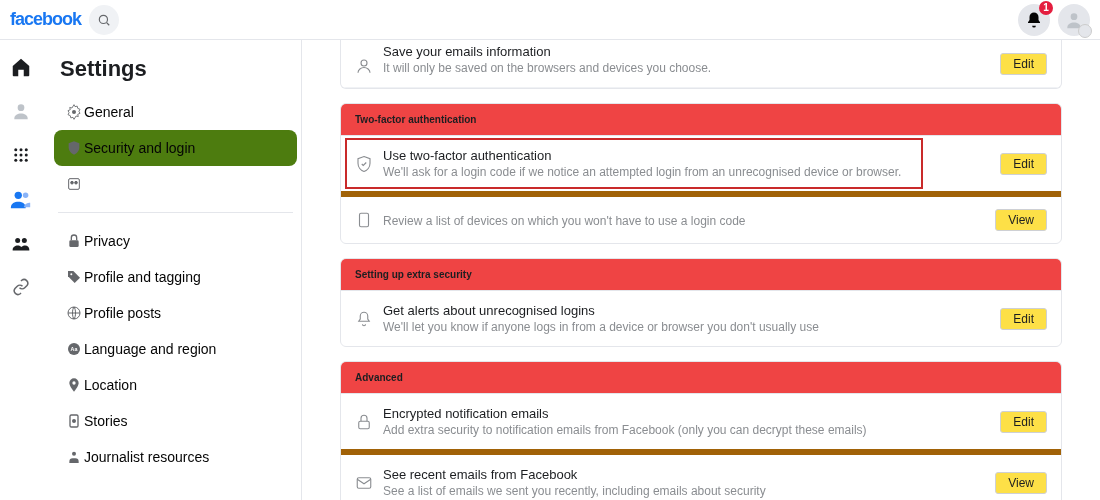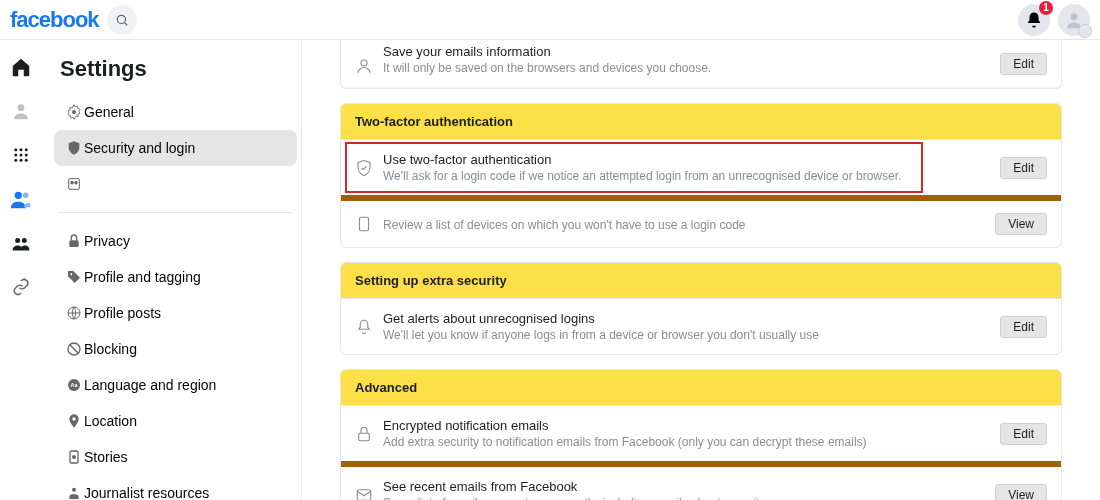--- a/index.html
+++ b/index.html
@@ -1,48 +1,48 @@
 <!DOCTYPE html>
 <html><head>
 <meta charset="utf-8">
 <style>
   * { box-sizing: border-box; margin: 0; padding: 0; }
   body { font-family: Helvetica, Arial, sans-serif; background: #fff; color: #1c1e21; width: 1100px; height: 500px; overflow: hidden; }
   
   .header { height: 40px; border-bottom: 1px solid #e4e6eb; display: flex; align-items: center; justify-content: space-between; padding: 0 10px; }
   .header-left { display: flex; align-items: center; gap: 8px; }
-  .logo { color: #1877f2; font-weight: 800; font-size: 22px; letter-spacing: -1px; }
+  .logo { color: #1877f2; font-weight: 800; font-size: 18px; letter-spacing: -1px; }
   .search-btn { width: 30px; height: 30px; border-radius: 50%; background: #f0f2f5; display: flex; align-items: center; justify-content: center; cursor: pointer; }
   .header-right { display: flex; align-items: center; gap: 8px; }
   .icon-btn { position: relative; width: 32px; height: 32px; border-radius: 50%; background: #e4e6eb; display: flex; align-items: center; justify-content: center; cursor: pointer; }
   .badge { position: absolute; top: -3px; right: -3px; background: #e41e3f; color: #fff; border-radius: 50%; width: 14px; height: 14px; font-size: 10px; display: flex; align-items: center; justify-content: center; font-weight: 600; }
   .avatar-btn { width: 32px; height: 32px; border-radius: 50%; background: #e4e6eb; display: flex; align-items: center; justify-content: center; cursor: pointer; position: relative; }
   .avatar-btn::after { content: ""; position: absolute; bottom: -2px; right: -2px; width: 12px; height: 12px; border-radius: 50%; background: #e4e6eb; border: 1px solid #ccc; }
   
   .body { display: flex; height: calc(100% - 40px); }
   .rail { width: 42px; display: flex; flex-direction: column; align-items: center; padding-top: 16px; gap: 22px; }
   .rail-icon { width: 22px; height: 22px; display: flex; align-items: center; justify-content: center; color: #65676b; cursor: pointer; }
   .rail-icon.blue { color: #1877f2; }
   .sidebar { width: 260px; border-right: 1px solid #e4e6eb; padding: 16px 4px 16px 12px; overflow-y: auto; }
   .sidebar h2 { font-size: 22px; font-weight: 800; margin-bottom: 12px; padding-left: 6px; }
   .nav-item { display: flex; align-items: center; gap: 0; padding: 8px 10px; border-radius: 8px; cursor: pointer; font-size: 14px; color: #050505; }
-  .nav-item.active { background: #e5e5e5; font-weight: 500; }
+  .nav-item.active { background: #4d7c0f; font-weight: 500; }
   .nav-icon { width: 20px; height: 20px; display: flex; align-items: center; justify-content: center; color: #65676b; flex-shrink: 0; }
   .nav-section-divider { border-top: 1px solid #e4e6eb; margin: 10px 4px; }
   .main { flex: 1; overflow-y: auto; padding: 0 38px 0 38px; }
   .card { border: 1px solid #e4e6eb; border-radius: 6px; margin-bottom: 14px; overflow: hidden; }
-  .section-header { background: #fde047; padding: 10px 14px; font-size: 13px; font-weight: 700; border-bottom: 1px solid #e4e6eb; }
+  .section-header { background: #ef4444; padding: 10px 14px; font-size: 10px; font-weight: 700; border-bottom: 1px solid #e4e6eb; }
   .row { display: flex; align-items: center; padding: 12px 14px; border-bottom: 6px solid #a16207; }
   .row:last-child { border-bottom: none; }
   .row-icon { width: 28px; color: #8a8d91; flex-shrink: 0; }
   .row-body { flex: 1; }
   .row-title { font-size: 13px; color: #1c1e21; font-weight: 500; }
   .row-desc { font-size: 12px; color: #8a8d91; margin-top: 2px; }
   .row-action { margin-left: 12px; }
-  .btn { border: 1px solid #ced0d4; background: #e5e5e5; padding: 3px 12px; font-size: 12px; border-radius: 3px; cursor: pointer; color: #1c1e21; font-family: inherit; }
+  .btn { border: 1px solid #ced0d4; background: #fde047; padding: 3px 12px; font-size: 12px; border-radius: 3px; cursor: pointer; color: #1c1e21; font-family: inherit; }
   .highlight { border: 2px solid #c92a2a; margin: -2px; }
   .first-row-partial { display: flex; align-items: flex-end; padding: 4px 14px 12px; border-bottom: 1px solid #f0f2f5; }
   svg { display: block; }
 </style>
 </head>
 <body>
 
 <div class="header">
   <div class="header-left">
     <span class="logo">facebook</span>
@@ -170,29 +170,20 @@
         <span class="nav-icon">
           <svg width="16" height="16" viewBox="0 0 24 24" fill="none" stroke="#65676b" stroke-width="1.5">
             <circle cx="12" cy="12" r="9"></circle>
             <path d="M3 12h18M12 3c3 3 3 15 0 18M12 3c-3 3-3 15 0 18"></path>
           </svg>
         </span>
         <span>Profile posts</span>
       </div>
     <div class="nav-item">
         <span class="nav-icon">
-          <svg width="16" height="16" viewBox="0 0 24 24" fill="none" stroke="#65676b" stroke-width="2">
-            <circle cx="12" cy="12" r="9"></circle>
-            <path d="M6 6l12 12"></path>
-          </svg>
-        </span>
-        <span>Blocking</span>
-      </div>
-    <div class="nav-item">
-        <span class="nav-icon">
           <svg width="16" height="16" viewBox="0 0 24 24" fill="#65676b">
             <circle cx="12" cy="12" r="9"></circle>
             <text x="12" y="15" font-size="8" fill="#fff" text-anchor="middle" font-weight="700">Aa</text>
           </svg>
         </span>
         <span>Language and region</span>
       </div>
     <div class="nav-item">
         <span class="nav-icon">
           <svg width="16" height="16" viewBox="0 0 24 24" fill="#65676b">

